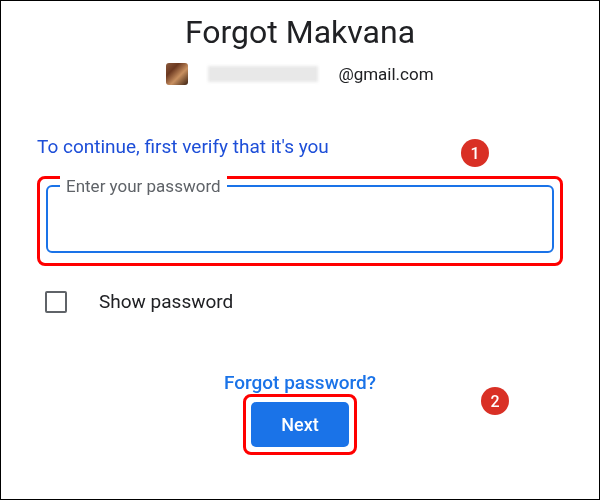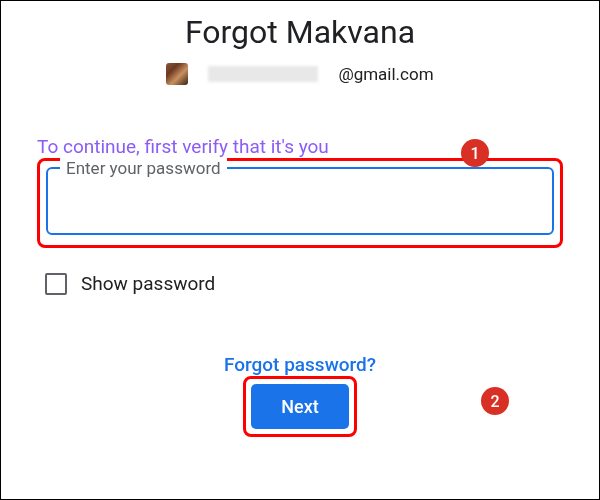--- a/index.html
+++ b/index.html
@@ -46,24 +46,25 @@
       filter: blur(1.5px);
       vertical-align: middle;
     }
     .email-domain {
       font-size: 17px;
       color: #202124;
     }
     .instruction {
       margin-top: 46px;
       font-size: 19px;
-      color: #8b5cf6;
+      color: #1d4ed8;
     }
     .field-wrapper {
       position: relative;
+      margin-top: 18px;
       border: 3px solid #ff0000;
       border-radius: 8px;
       padding: 6px 6px 10px 6px;
     }
     .text-field {
       position: relative;
       border: 2px solid #1a73e8;
       border-radius: 6px;
       height: 68px;
     }
@@ -81,21 +82,21 @@
       height: 100%;
       border: none;
       outline: none;
       background: transparent;
       font-size: 18px;
       padding: 0 16px;
     }
     .show-password-row {
       display: flex;
       align-items: center;
-      gap: 14px;
+      gap: 32px;
       margin-top: 24px;
       margin-left: 8px;
     }
     .checkbox {
       width: 22px;
       height: 22px;
       border: 2px solid #5f6368;
       border-radius: 2px;
       cursor: pointer;
     }

